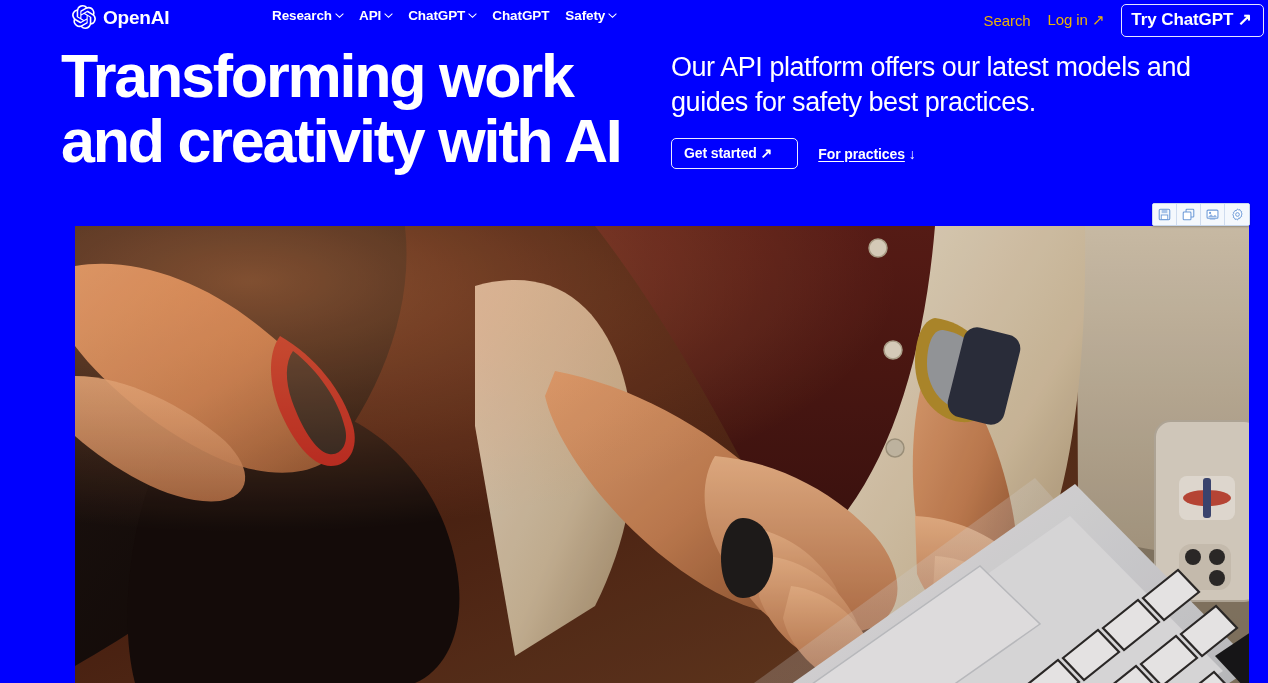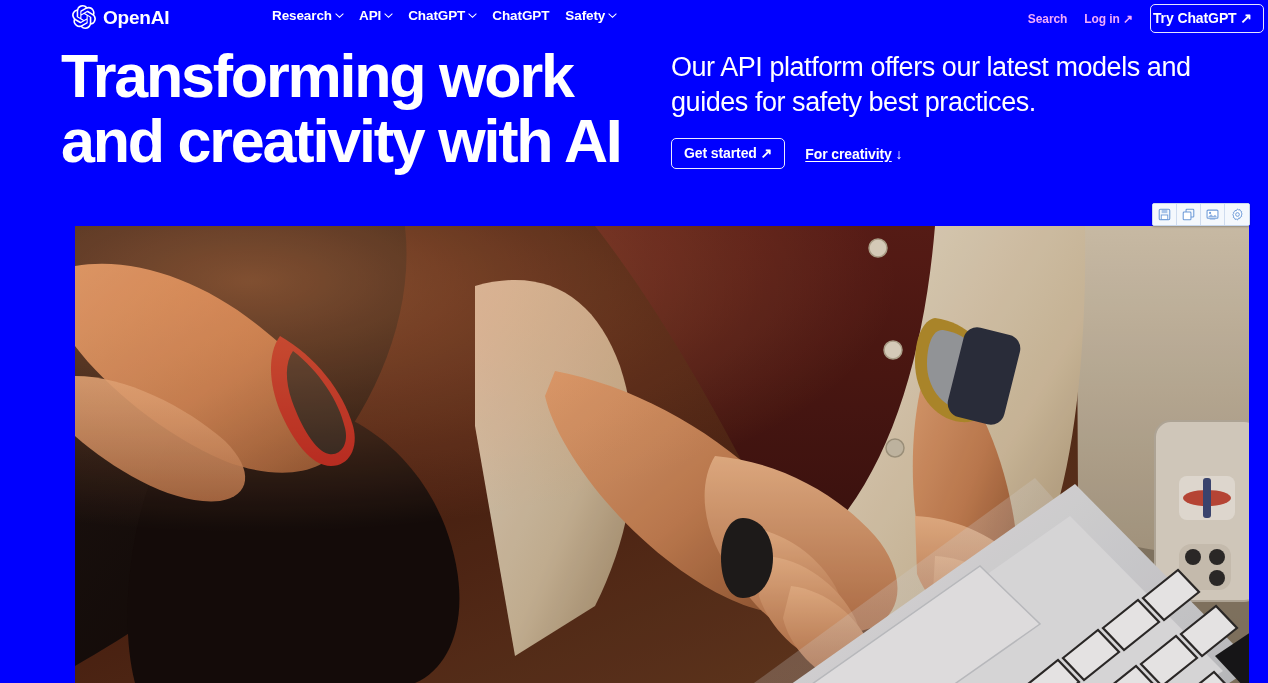--- a/index.html
+++ b/index.html
@@ -66,33 +66,33 @@
   .chev svg { display:block; }
 
   .nav-right {
     position: absolute;
     right: 32px; top: 4px;
     display: flex;
     align-items: center;
     gap: 17px;
   }
   .nav-link {
-    color: #f0abfc;
-    font-size: 12px;
-    font-weight: 700;
+    color: #eab308;
+    font-size: 15px;
+    font-weight: 400;
     letter-spacing: -0.1px;
     cursor: pointer;
     white-space: nowrap;
   }
   .nav-cta {
     border: 1px solid rgba(255,255,255,0.9);
     border-radius: 5px;
-    padding: 5px 11px 6px 2px;
+    padding: 5px 11px 6px 9px;
     color: #fff;
-    font-size: 14px;
+    font-size: 17px;
     font-weight: 700;
     letter-spacing: -0.1px;
     cursor: pointer;
     white-space: nowrap;
     background: transparent;
     line-height: 1.15;
   }
 
   
   .hero {
@@ -125,21 +125,21 @@
   }
   .cta-row {
     margin-top: 19px;
     display: flex;
     align-items: center;
     gap: 20px;
   }
   .btn-outline {
     border: 1px solid rgba(255,255,255,0.92);
     border-radius: 5px;
-    padding: 6px 12px 7px 12px;
+    padding: 6px 25px 7px 12px;
     color: #fff;
     font-size: 14px;
     font-weight: 700;
     letter-spacing: -0.1px;
     background: transparent;
     cursor: pointer;
     white-space: nowrap;
     line-height: 1.15;
   }
   .link-under {
@@ -248,21 +248,21 @@
     </div>
   </div>
 
   <div class="hero">
     <h1 class="headline">Transforming work and creativity with AI</h1>
 
     <div class="hero-right">
       <p class="sub">Our API platform offers our latest models and guides for safety best practices.</p>
       <div class="cta-row">
         <span class="btn-outline">Get started ↗</span>
-        <span class="link-under"><span class="ul">For creativity</span> <span>↓</span></span>
+        <span class="link-under"><span class="ul">For practices</span> <span>↓</span></span>
       </div>
     </div>
   </div>
 
   <div class="photo-wrap">
     <svg class="photo" viewBox="0 0 1174 457" preserveAspectRatio="none">
       <defs>
         <linearGradient id="bgWarm" x1="0" y1="0" x2="1" y2="1">
           <stop offset="0%" stop-color="#2a100a"></stop>
           <stop offset="40%" stop-color="#4a2012"></stop>

